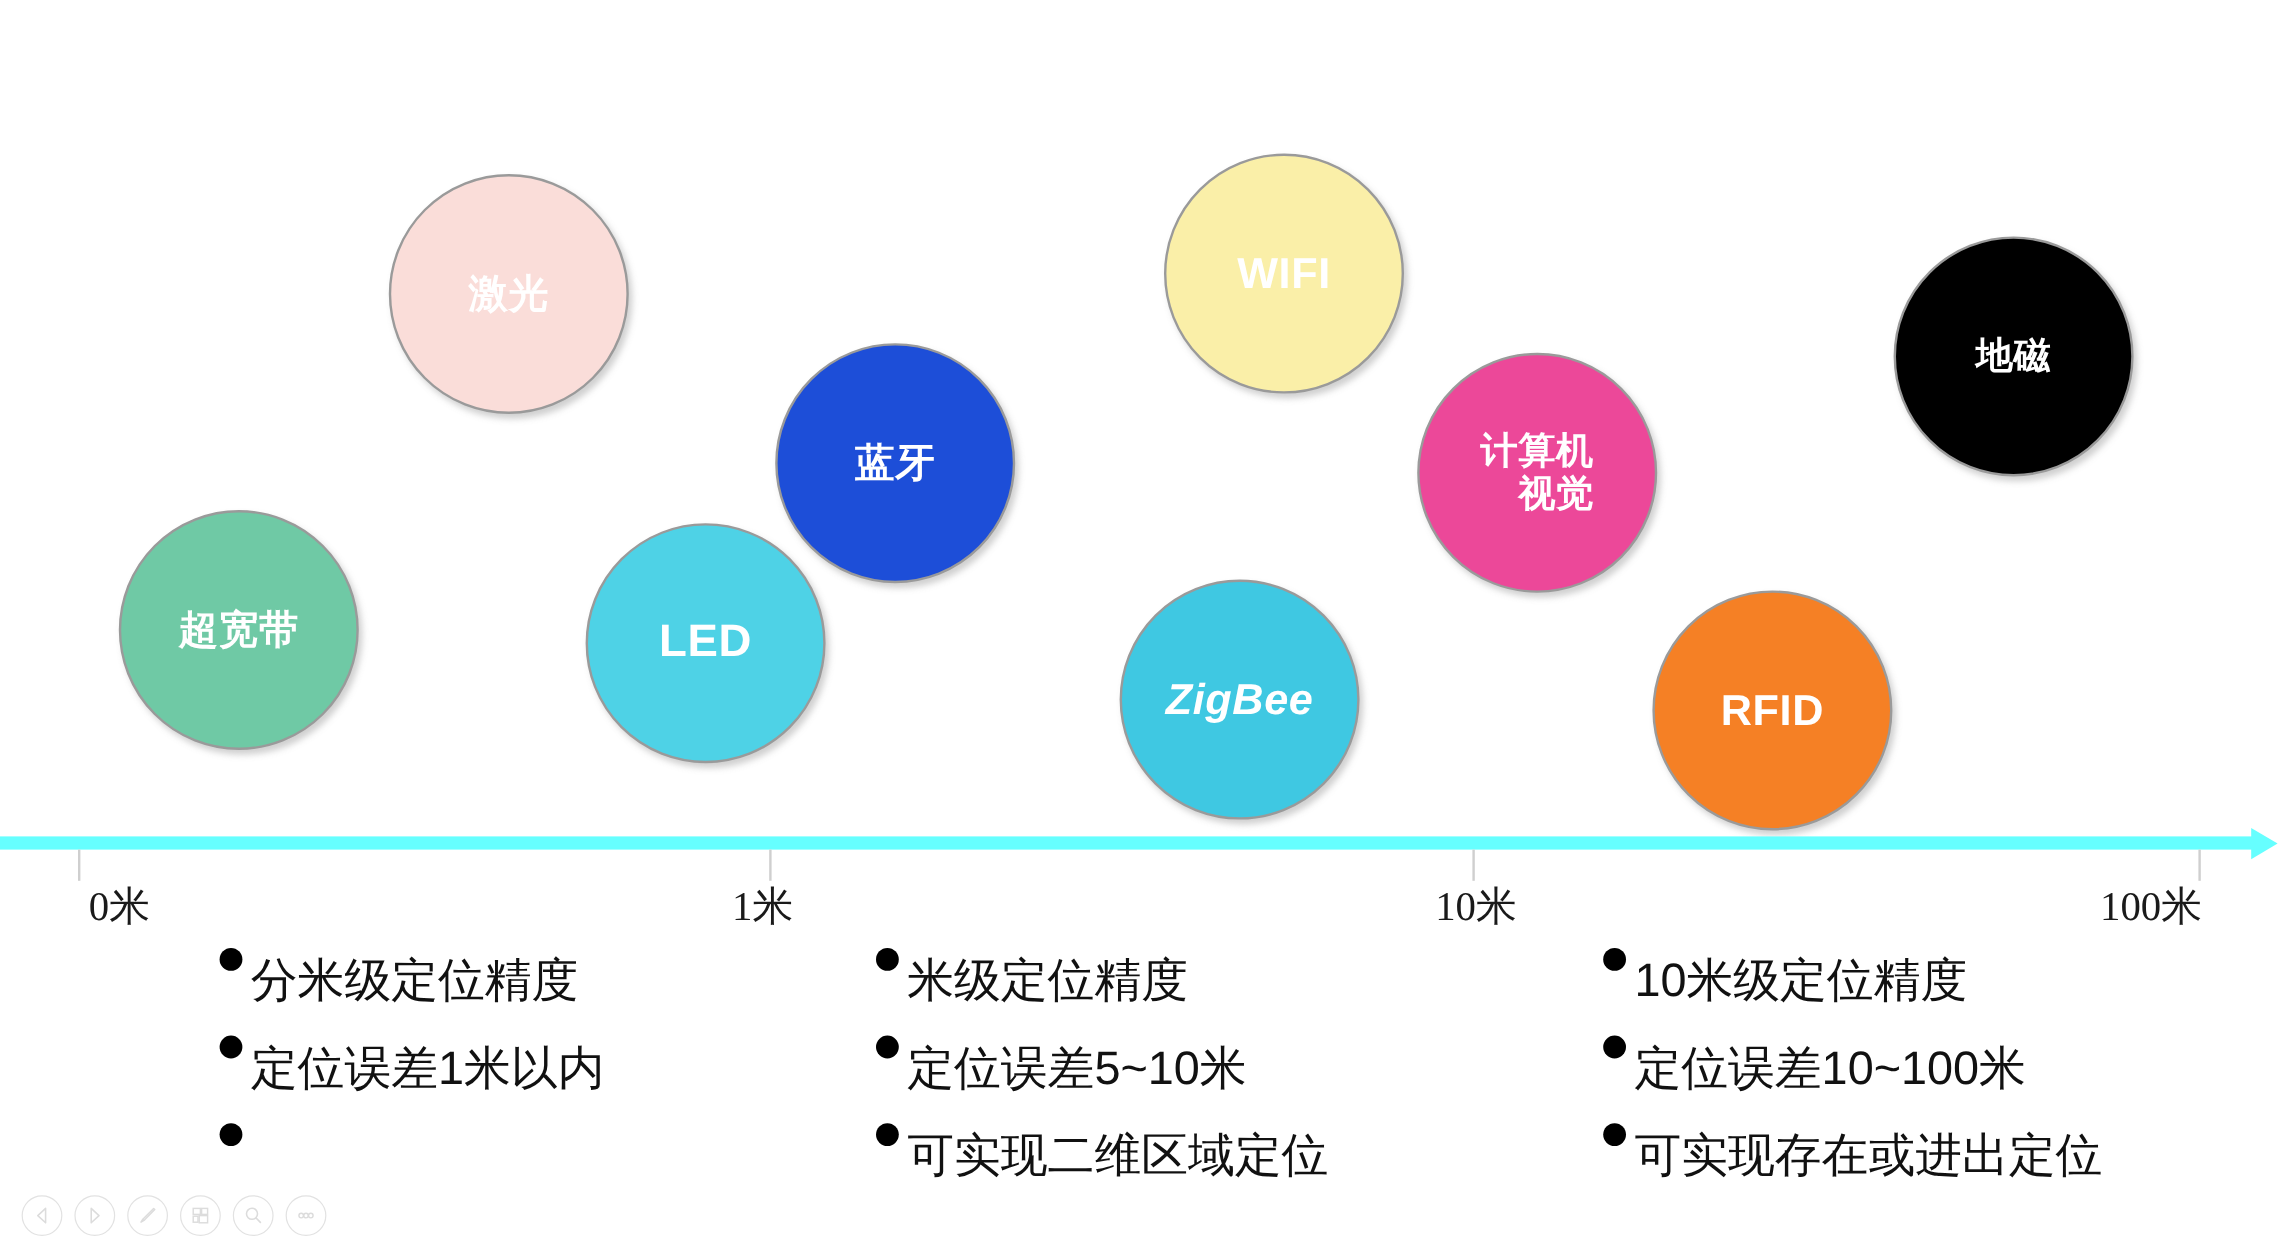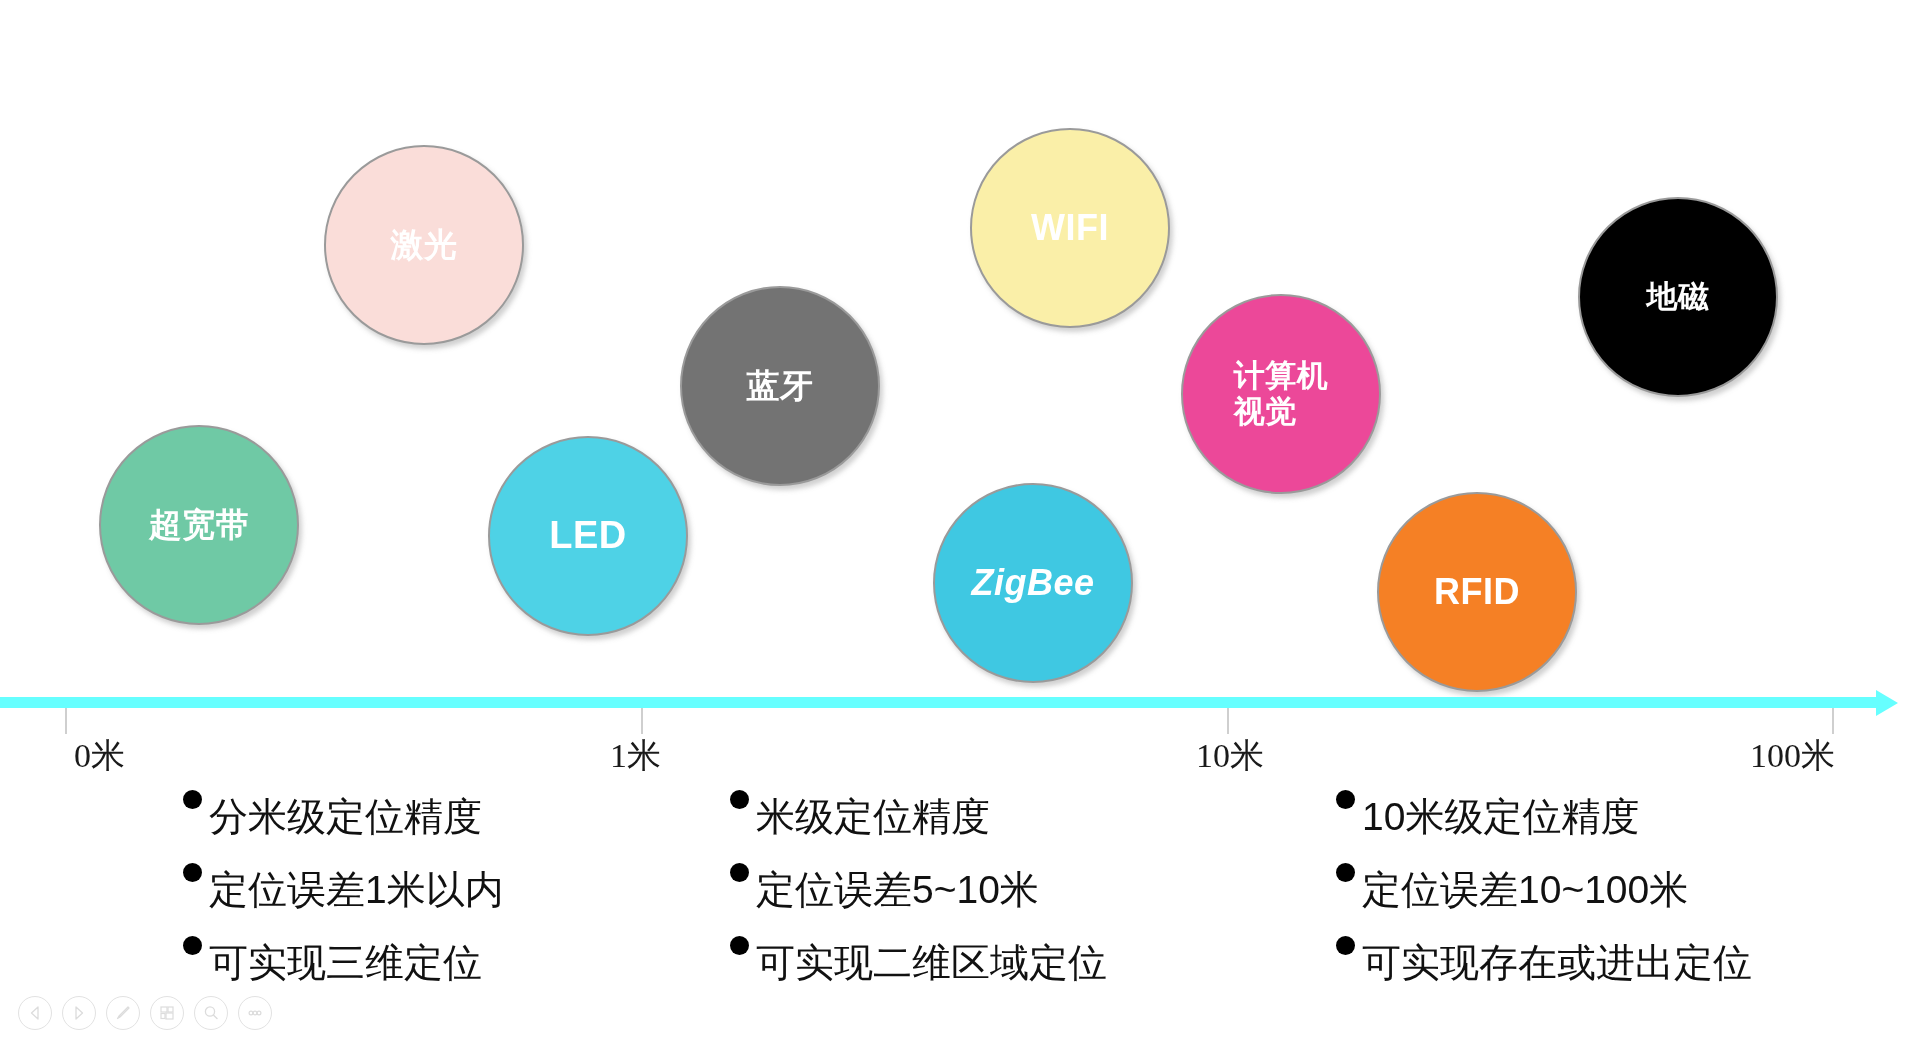--- a/index.html
+++ b/index.html
@@ -28,21 +28,21 @@
     border: 2px solid #9a9a9a;
     box-sizing: border-box;
     display: flex;
     align-items: center;
     justify-content: center;
     box-shadow: 3px 4px 5px rgba(120,120,120,0.35);
   }
   .bubble-label {
     color: #ffffff;
     font-weight: bold;
-    text-align: left;
+    text-align: right;
     line-height: 1.15;
     letter-spacing: 0.5px;
     white-space: pre-line;
     user-select: none;
   }
 
   
   #axis-layer {
     position: absolute;
     left: 0; top: 0;
@@ -132,21 +132,21 @@
 <div id="bubble-layer">
     <div class="bubble" style="width: 200px; height: 200px; left: 99px; top: 425px; background: rgb(111, 201, 165);">
       <span class="bubble-label" style="font-size: 33px; color: rgb(255, 255, 255);">超宽带</span>
     </div>
     <div class="bubble" style="width: 200px; height: 200px; left: 324px; top: 145px; background: rgb(250, 221, 217);">
       <span class="bubble-label" style="font-size: 33px; color: rgb(255, 255, 255);">激光</span>
     </div>
     <div class="bubble" style="width: 200px; height: 200px; left: 488px; top: 436px; background: rgb(78, 210, 230);">
       <span class="bubble-label" style="font-size: 38px; color: rgb(255, 255, 255);">LED</span>
     </div>
-    <div class="bubble" style="width: 200px; height: 200px; left: 680px; top: 286px; background: #737373;">
+    <div class="bubble" style="width: 200px; height: 200px; left: 646px; top: 286px; background: #1d4ed8;">
       <span class="bubble-label" style="font-size: 33px; color: rgb(255, 255, 255);">蓝牙</span>
     </div>
     <div class="bubble" style="width: 200px; height: 200px; left: 933px; top: 483px; background: rgb(63, 200, 226);">
       <span class="bubble-label" style="font-size: 36px; color: rgb(255, 255, 255); font-style: italic;">ZigBee</span>
     </div>
     <div class="bubble" style="width: 200px; height: 200px; left: 970px; top: 128px; background: rgb(250, 239, 168);">
       <span class="bubble-label" style="font-size: 36px; color: rgb(255, 255, 255);">WIFI</span>
     </div>
     <div class="bubble" style="width: 200px; height: 200px; left: 1181px; top: 294px; background: #ec4899;">
       <span class="bubble-label" style="font-size: 31px; color: rgb(255, 255, 255);">计算机
@@ -178,21 +178,20 @@
       <div class="bullet-line">
         <span class="bullet-dot"></span>
         <span>分米级定位精度</span>
       </div>
       <div class="bullet-line">
         <span class="bullet-dot"></span>
         <span>定位误差1米以内</span>
       </div>
       <div class="bullet-line">
         <span class="bullet-dot"></span>
-        <span>可实现三维定位</span>
       </div>
     </div>
     <div class="bullet-col" style="left: 730px;">
       <div class="bullet-line">
         <span class="bullet-dot"></span>
         <span>米级定位精度</span>
       </div>
       <div class="bullet-line">
         <span class="bullet-dot"></span>
         <span>定位误差5~10米</span>

